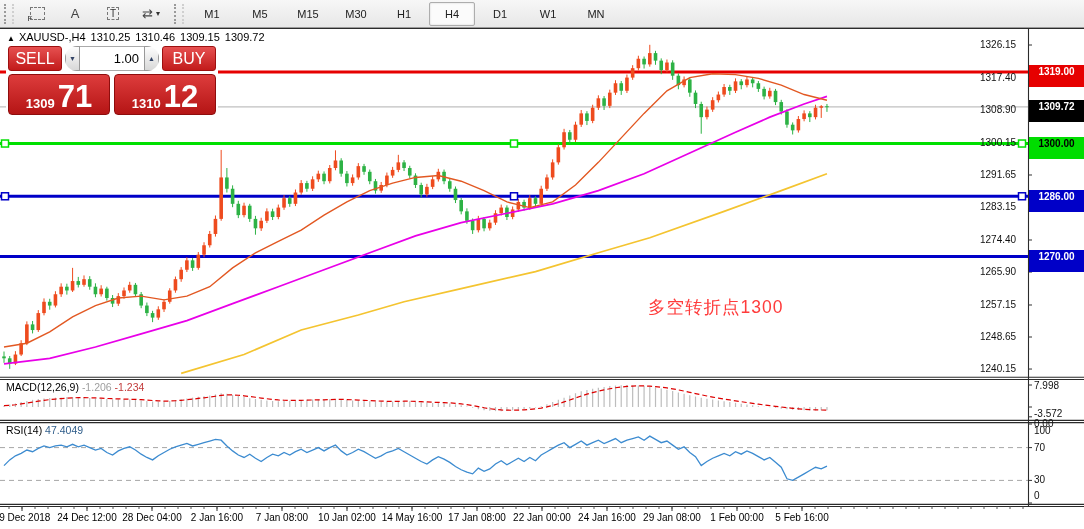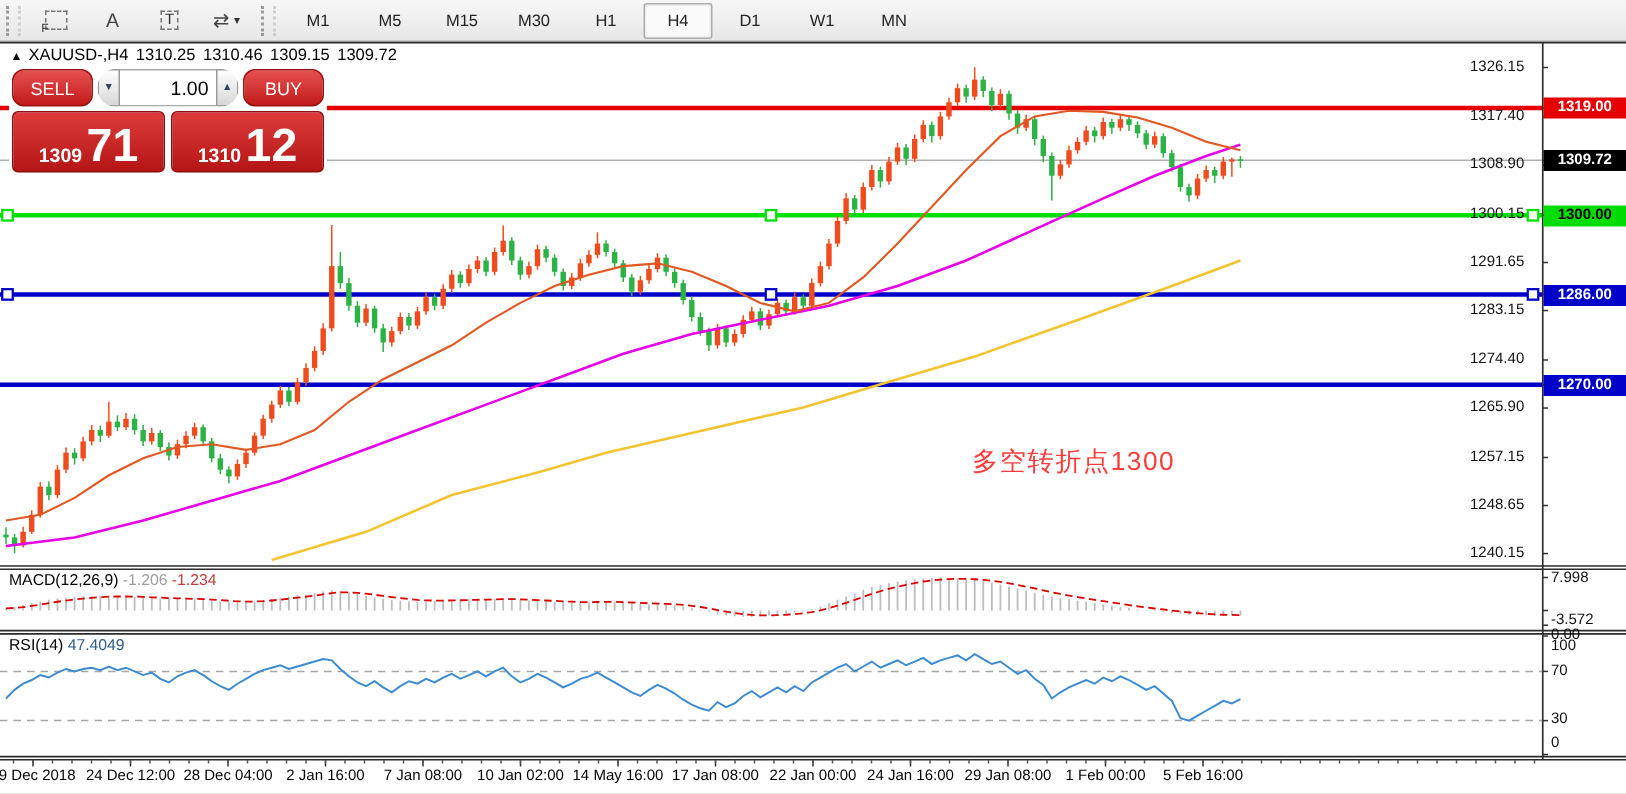--- a/index.html
+++ b/index.html
@@ -14,33 +14,33 @@
   .caret{font-size:8px;color:#333;margin-left:3px;}
   .tf{height:22px;min-width:30px;padding:0 7px;margin:0 1px;display:flex;align-items:center;justify-content:center;font-size:11px;color:#222;border:1px solid transparent;border-radius:2px;}
   .tf.active{background:#fbfbfb;border-color:#adadad;box-shadow:inset 0 0 2px #cfcfcf;}
   
   .chart-header{position:absolute;left:7px;top:31px;font-size:11px;color:#000;z-index:5;}
   .chart-header span{margin-right:5px;}
   .chart-header .tri{font-size:8px;margin-right:4px;}
   
   .trade{position:absolute;left:6px;top:44px;width:212px;z-index:6;background:#fff;padding:2px;box-sizing:border-box;}
   .trade-row1{display:flex;gap:3px;height:25px;}
-  .btn-red{flex:0 0 52px;background:linear-gradient(#e65050,#c21b1b);border:1px solid #9d1010;border-radius:8px;color:#fff;font-size:12px;display:flex;align-items:center;justify-content:center;}
+  .btn-red{flex:0 0 52px;background:linear-gradient(#e65050,#c21b1b);border:1px solid #9d1010;border-radius:3px;color:#fff;font-size:16px;display:flex;align-items:center;justify-content:center;}
   .stepper{flex:1;display:flex;border-radius:12px;overflow:hidden;}
   .stepbtn{width:21px;background:linear-gradient(#fdfdfd,#d8d8d8);border:1px solid #999;color:#346;font-size:7px;display:flex;align-items:center;justify-content:center;}
   .vol{width:54px;flex:1;border:1px solid #aaa;border-left:none;border-right:none;font-family:"Liberation Sans",sans-serif;font-size:13px;text-align:right;padding:0 5px;outline:none;}
   .trade-row2{display:flex;gap:4px;margin-top:3px;height:41px;justify-content:flex-end;}
   .tile{flex:1;background:linear-gradient(#dd3c3c,#b51515);border:1px solid #8e0d0d;border-radius:4px;color:#fff;display:flex;align-items:flex-end;justify-content:center;padding-bottom:3px;gap:3px;}
   .tile .small{font-size:13px;font-weight:bold;line-height:15px;}
   .tile .big{font-size:31px;font-weight:bold;line-height:29px;}
   
   .lbl{position:absolute;font-size:10.5px;color:#000;z-index:4;white-space:nowrap;}
   .annotation{position:absolute;left:648px;top:295px;font-size:17.5px;z-index:4;letter-spacing:1px;}
   .ptick{position:absolute;left:980px;font-size:10px;color:#111;z-index:2;}
-  .badge{position:absolute;left:1029px;width:55px;height:14px;line-height:13px;font-size:10px;font-weight:bold;text-align:center;z-index:3;}
+  .badge{position:absolute;left:1029px;width:55px;height:22px;line-height:13px;font-size:10px;font-weight:bold;text-align:center;z-index:3;}
   .tlabel{position:absolute;top:512px;width:84px;text-align:center;font-size:10px;color:#000;z-index:2;}
   .itick{position:absolute;left:1034px;font-size:10px;color:#111;z-index:2;}
   svg{position:absolute;left:0;top:0;z-index:1;}
 </style>
 </head>
 <body>
 
 <div class="app">
 
   <div class="toolbar">

